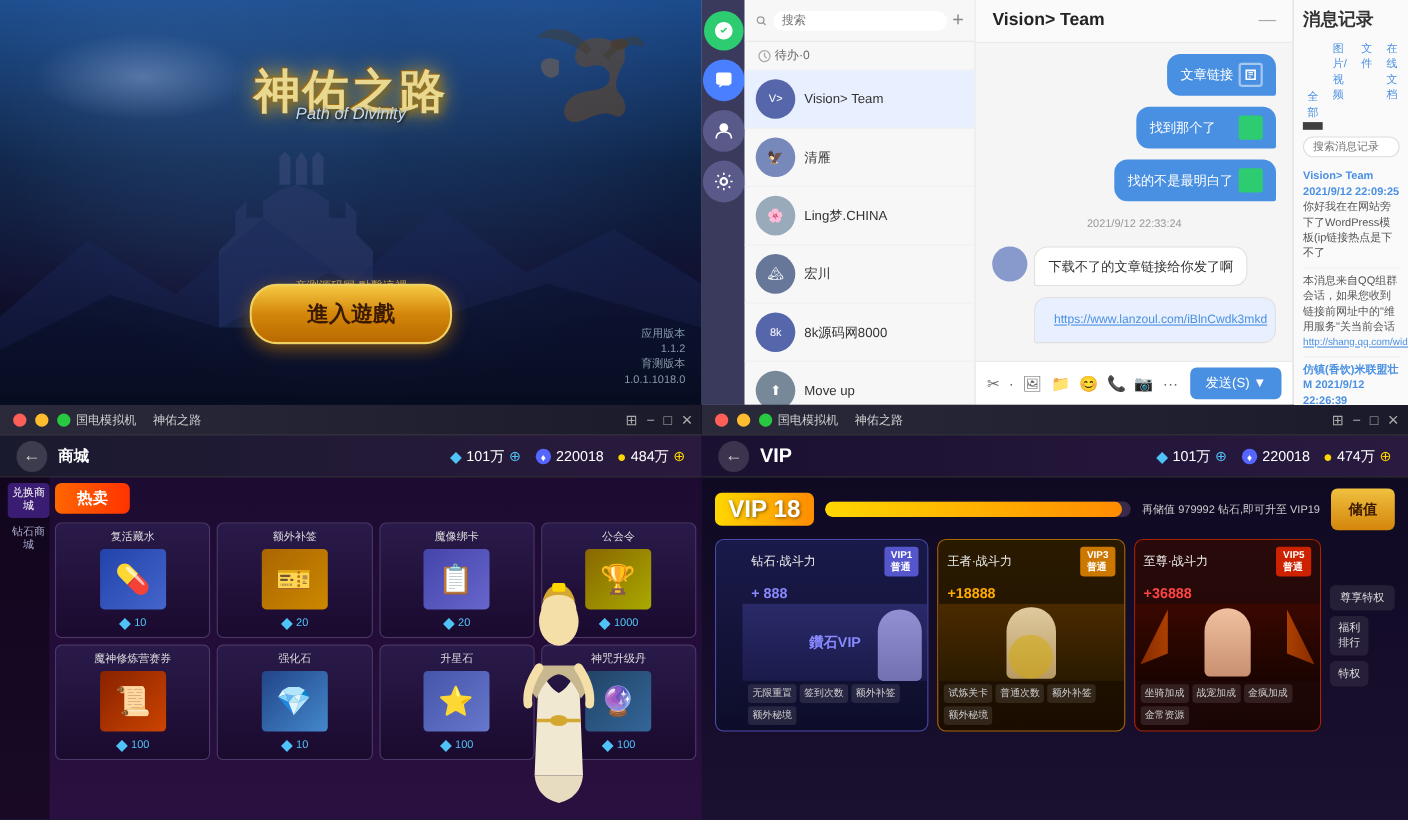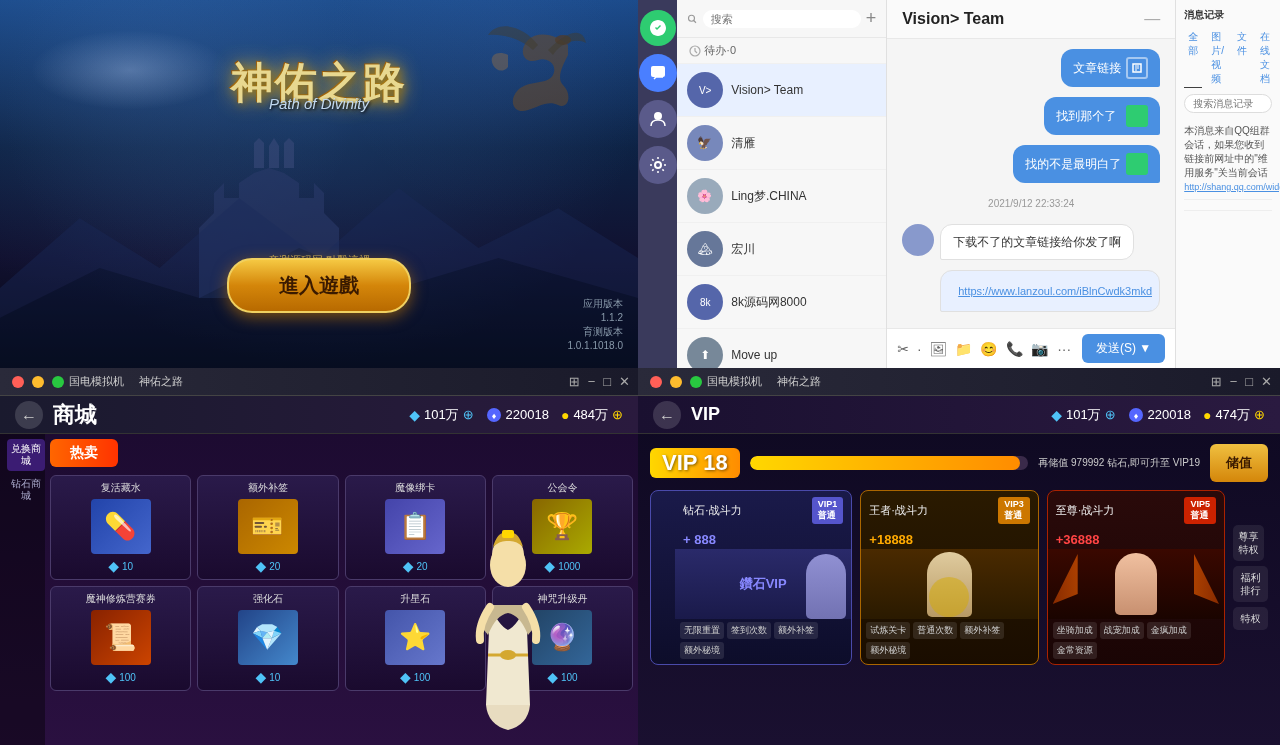--- a/index.html
+++ b/index.html
@@ -114,24 +114,24 @@
     .msg-row.in { align-items: flex-start; }
     .chat-toolbar {
       border-top: 1px solid #e8e8e8; padding: 5px 10px; display: flex; gap: 8px; align-items: center; font-size: 14px; color: #666;
     }
     .send-btn {
       background: #4a90e2; color: #fff; border: none; border-radius: 6px; padding: 6px 14px; font-size: 12px; cursor: pointer;
     }
     .chat-notes {
       width: 185px; background: #fafafa; border-left: 1px solid #e0e0e0; padding: 8px; overflow-y: auto; font-size: 10px;
     }
-    .notes-title { font-size: 10px; font-weight: 600; color: #333; margin-bottom: 6px; }
+    .notes-title { font-size: 16px; font-weight: 600; color: #333; margin-bottom: 6px; }
     .notes-tabs { display: flex; gap: 5px; margin-bottom: 6px; font-size: 10px; }
     .notes-tab { color: #4a90e2; cursor: pointer; padding: 2px 4px; }
-    .notes-tab.active { border-bottom: 1px solid #404040; }
+    .notes-tab.active { border-bottom: 7px solid #404040; margin-top: 44px; }
     .notes-search { width: 100%; border: 1px solid #ddd; border-radius: 10px; padding: 3px 8px; font-size: 10px; margin-bottom: 6px; }
     .note-entry { border-bottom: 1px solid #eee; padding: 5px 0; line-height: 1.4; }
     .note-sender { color: #4a90e2; font-size: 10px; font-weight: 600; }
     .note-text { color: #555; font-size: 10px; }
 
     
     #shop-window {
       position: absolute; top: 368px; left: 0; width: 638px; height: 377px;
       background: linear-gradient(180deg, #1a0a2e 0%, #2a1040 100%);
       overflow: hidden;
@@ -142,21 +142,21 @@
     }
     .shop-titlebar-text { font-size: 11px; color: #ccc; }
     .shop-topbar {
       height: 38px; background: linear-gradient(90deg, #1a1a2e, #2a1a3e); display: flex; align-items: center;
       padding: 0 15px; gap: 10px; border-bottom: 1px solid #333;
     }
     .shop-nav-btn {
       width: 28px; height: 28px; background: rgba(255,255,255,0.15); border-radius: 50%;
       display: flex; align-items: center; justify-content: center; color: #ccc; font-size: 16px; cursor: pointer;
     }
-    .shop-title-text { font-size: 22px; color: #fff; font-weight: 700; font-family: 'SimHei', sans-serif; }
+    .shop-title-text { font-size: 14px; color: #fff; font-weight: 700; font-family: 'SimHei', sans-serif; }
     .currency-display { display: flex; align-items: center; gap: 4px; color: #fff; font-size: 13px; margin-left: auto; }
     .diamond-icon { color: #4fc3f7; font-size: 14px; }
     .gold-icon { color: #ffd700; font-size: 14px; }
     .shop-body { display: flex; height: calc(100% - 66px); }
     .shop-sidebar {
       width: 45px; background: rgba(0,0,0,0.4); display: flex; flex-direction: column; align-items: flex-end;
       padding-top: 5px; gap: 3px;
     }
     .shop-sidebar-item {
       width: 38px; padding: 4px 2px; text-align: center; font-size: 10px; color: #aac; cursor: pointer;
@@ -398,21 +398,21 @@
           <div style="width:22px;height:22px;background:#4a90e2;border:2px solid rgba(255,255,255,0.5);border-radius:3px;display:flex;align-items:center;justify-content:center;">
             <svg width="12" height="12" viewBox="0 0 12 12">
                 <path d="M2 2h8v8H2z" fill="none" stroke="white" stroke-width="1.5"></path>
                 <path d="M4 4h4M4 6h4M4 8h2" stroke="white" stroke-width="1"></path>
               </svg>
           </div>
         </div>
       </div>
 
       <div class="msg-row out">
-        <div class="msg-bubble msg-out" style="display:flex;align-items:center;gap:10px;">
+        <div class="msg-bubble msg-out" style="display:flex;align-items:center;gap:21px;">
           <span>找到那个了</span>
           <div style="width:22px;height:22px;background:#2ecc71;border-radius:3px;"></div>
         </div>
       </div>
 
       <div class="msg-row out">
         <div class="msg-bubble msg-out" style="display:flex;align-items:center;gap:5px;">
           <span>找的不是最明白了</span>
           <div style="width:22px;height:22px;background:#2ecc71;border-radius:3px;"></div>
         </div>
@@ -464,22 +464,30 @@
     <div class="notes-tabs">
       <span class="notes-tab active">全部</span>
       <span class="notes-tab">图片/视频</span>
       <span class="notes-tab">文件</span>
       <span class="notes-tab">在线文档</span>
       <span class="notes-tab">链接</span>
     </div>
     <input class="notes-search" placeholder="搜索消息记录" style="">
     
     <div class="note-entry">
+      <div class="note-sender">Vision&gt; Team 2021/9/12 22:09:25</div>
+      <div class="note-text">你好我在在网站旁下了WordPress模板(ip链接热点是下不了</div>
+    </div>
+    <div class="note-entry">
       <div class="note-text">本消息来自QQ组群会话，如果您收到链接前网址中的"维用服务"关当前会话</div>
       <a class="msg-link" style="font-size:9px;">http://shang.qq.com/widget/set.php</a>
+    </div>
+    <div class="note-entry">
+      <div class="note-sender">仿镇(香饮)米联盟壮M 2021/9/12 22:26:39</div>
+      <div class="note-text">来一下链接</div>
     </div>
     <div class="note-entry">
       
       
     </div>
     
     
     
   </div>
 </div>
@@ -758,19 +766,19 @@
         <div class="vip-features">
           <span class="vip-feature-tag">坐骑加成</span>
           <span class="vip-feature-tag">战宠加成</span>
           <span class="vip-feature-tag">金疯加成</span>
           <span class="vip-feature-tag">金常资源</span>
         </div>
 
       </div>
 
       <div style="display:flex;flex-direction:column;gap:5px;justify-content:center;">
-        <div style="width:31px;padding:5px;background:rgba(255,255,255,0.08);border-radius:5px;text-align:center;cursor:pointer;font-size:10px;color:#ddd;font-family:'SimHei',sans-serif;line-height:1.3;">尊享特权</div>
+        <div style="width:59px;padding:5px;background:rgba(255,255,255,0.08);border-radius:5px;text-align:center;cursor:pointer;font-size:10px;color:#ddd;font-family:'SimHei',sans-serif;line-height:1.3;">尊享特权</div>
         <div style="width:35px;padding:5px;background:rgba(255,255,255,0.08);border-radius:5px;text-align:center;cursor:pointer;font-size:10px;color:#ddd;font-family:'SimHei',sans-serif;line-height:1.3;">福利<br>排行</div>
         <div style="width:35px;padding:5px;background:rgba(255,255,255,0.08);border-radius:5px;text-align:center;cursor:pointer;font-size:10px;color:#ddd;font-family:'SimHei',sans-serif;line-height:1.3;">特权</div>
       </div>
     </div>
   </div>
 </div>
 
 </body></html>

